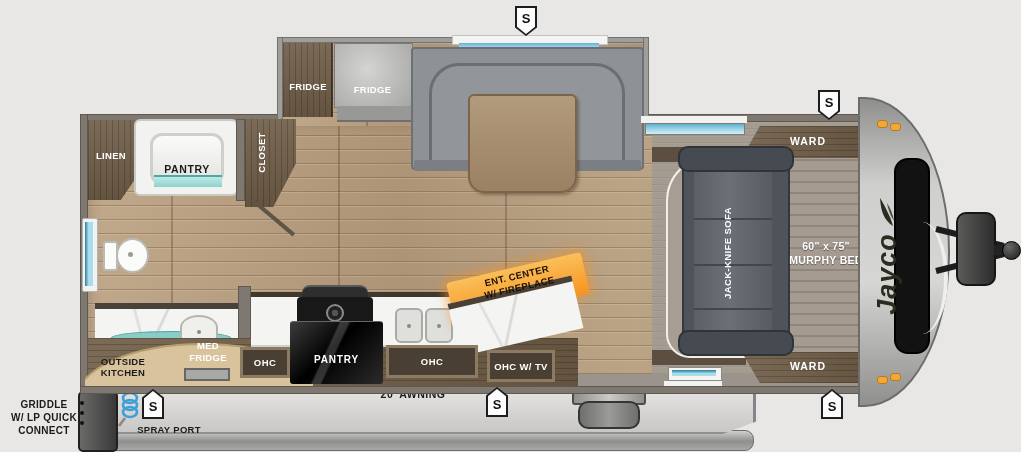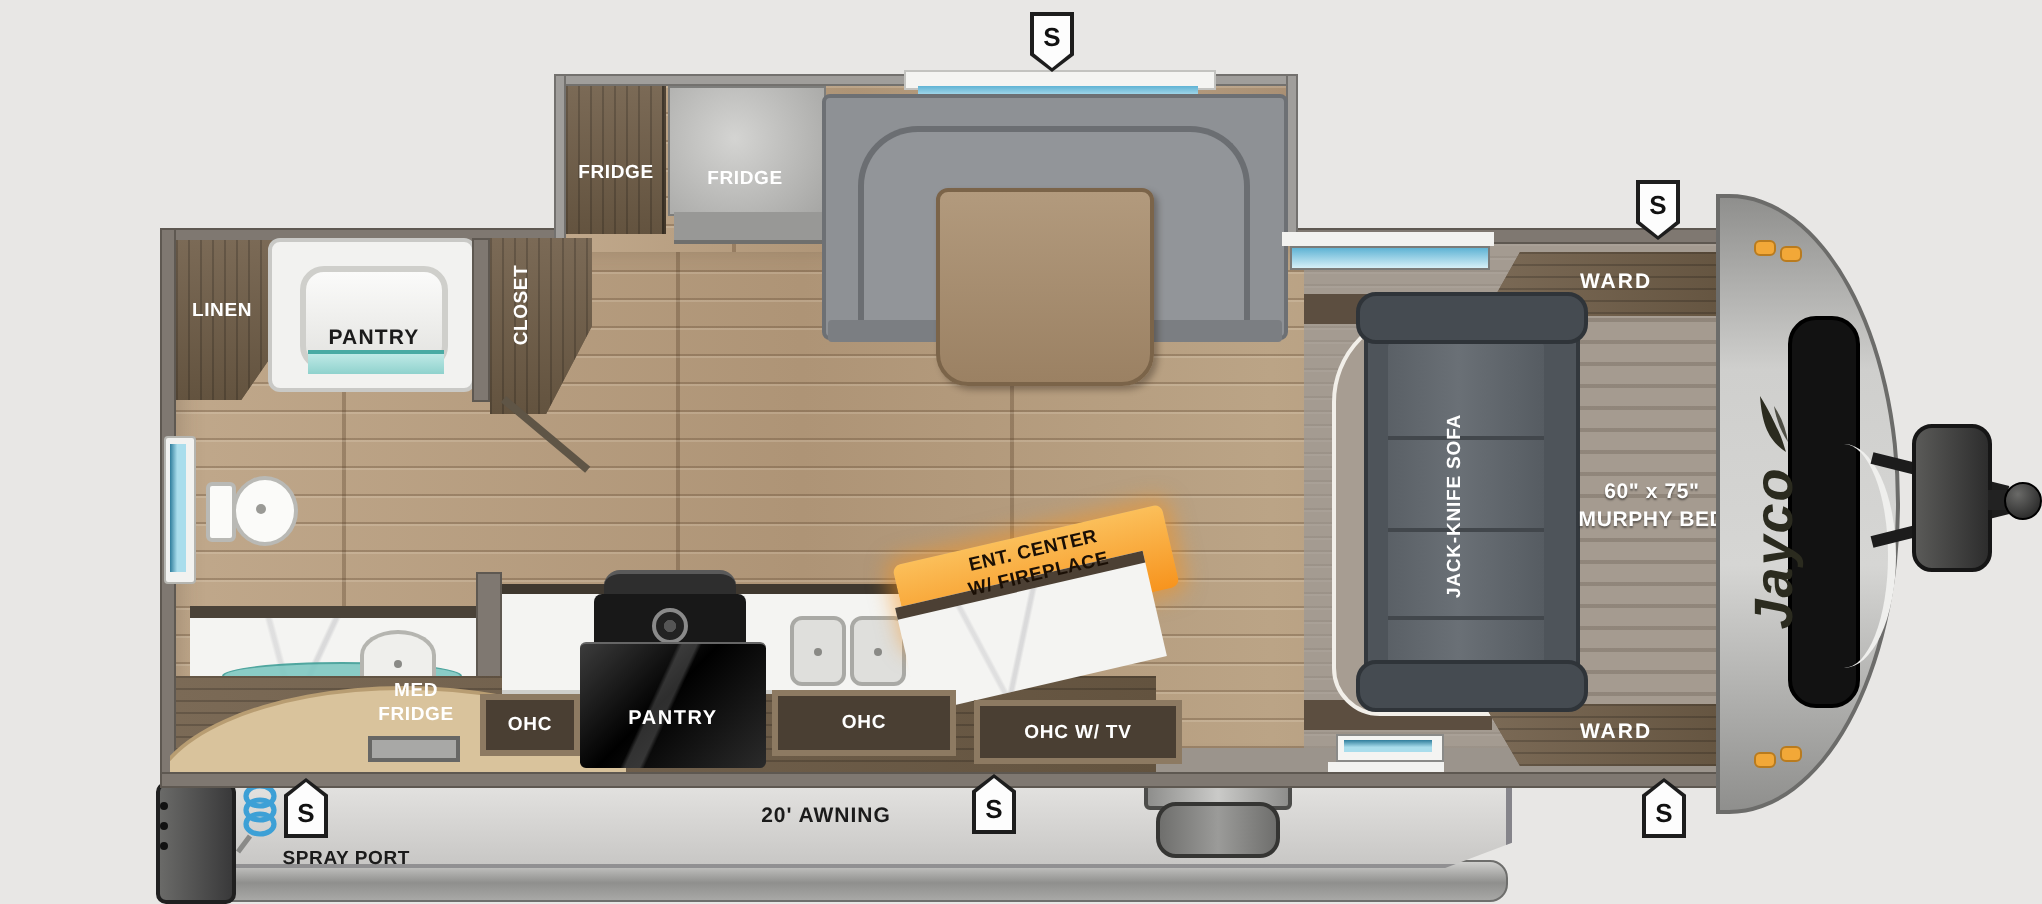--- a/index.html
+++ b/index.html
@@ -47,37 +47,42 @@
 <body>
 
 <div id="canvas">
 
   <div class="abs" style="left:84px;top:430px;width:668px;height:19px;border-radius:9px;
               background:linear-gradient(180deg,#cfcfcd,#8f8f8d 55%,#a8a8a6);border:1px solid #6e6e6c;"></div>
   <div class="abs" style="left:88px;top:392px;width:668px;height:42px;
               background:linear-gradient(180deg,#e3e2e0,#c7c6c4);
               clip-path:polygon(0 0,100% 0,100% 70%,95% 100%,1.5% 100%,0 82%);
               box-shadow:inset -3px 0 0 #85848a, inset 0 -2px 0 rgba(90,90,95,.5);"></div>
-  <div class="lbl dark" style="left:348px;top:403px;width:130px;font-size:10.5px;letter-spacing:.5px;">20' AWNING</div>
-
+  <div class="lbl dark" style="left:348px;top:389px;width:130px;font-size:10.5px;letter-spacing:.5px;">20' AWNING</div>
+
+  <div class="lbl dark" style="left:0px;top:398px;width:88px;line-height:13px;">
+    <span>GRIDDLE</span>
+    <span>W/ LP QUICK</span>
+    <span>CONNECT</span>
+  </div>
   <div class="abs" style="left:86px;top:381px;width:14px;height:13px;background:#4a4a48;border:2px solid #222;"></div>
   <div class="abs" style="left:78px;top:391px;width:36px;height:57px;border-radius:5px;
               background:linear-gradient(90deg,#6a6a68,#39393a);border:2px solid #202020;"></div>
   <div class="abs" style="left:80px;top:401px;width:6px;height:30px;">
     <div style="width:4px;height:4px;border-radius:50%;background:#121212;margin:0 0 6px 0;"></div>
     <div style="width:4px;height:4px;border-radius:50%;background:#121212;margin:0 0 6px 0;"></div>
     <div style="width:4px;height:4px;border-radius:50%;background:#121212;"></div>
   </div>
 
   <svg class="abs" style="left:116px;top:385px;" width="27" height="46" viewBox="0 0 27 46">
     <circle cx="14" cy="5" r="3.6" fill="#1e1e1e"></circle>
     <path d="M7 13 a7 5 0 1 0 14 0 a7 5 0 1 0 -14 0 M7 20 a7 5 0 1 0 14 0 a7 5 0 1 0 -14 0 M7 27 a7 5 0 1 0 14 0 a7 5 0 1 0 -14 0" stroke="#3da0d6" stroke-width="2.6" fill="none"></path>
     <path d="M9 33 L3 41" stroke="#8a8a88" stroke-width="2.6"></path>
   </svg>
-  <div class="lbl dark" style="left:133px;top:424px;width:72px;font-size:9.5px;text-align:right;">SPRAY PORT</div>
+  <div class="lbl dark" style="left:133px;top:424px;width:72px;font-size:9.5px;text-align:center;">SPRAY PORT</div>
 
   <div class="step" style="left:566px;top:360px;width:86px;height:24px;"></div>
   <div class="step" style="left:572px;top:381px;width:74px;height:24px;"></div>
   <div class="step" style="left:578px;top:401px;width:62px;height:28px;border-radius:10px;
               background:linear-gradient(90deg,#6f6f6d,#9b9b99 50%,#6f6f6d);border-color:#353533;"></div>
 
   <div class="wood abs" style="left:88px;top:122px;width:782px;height:264px;box-shadow:inset 0 0 14px rgba(60,50,40,.3);"></div>
   <div class="carpet abs" style="left:652px;top:122px;width:218px;height:264px;"></div>
   <div class="abs" style="left:576px;top:374px;width:294px;height:14px;background:#9b948c;"></div>
 
@@ -140,20 +145,24 @@
               border:1px solid #3f9e97;opacity:.9;"></div>
   <div class="abs" style="left:180px;top:315px;width:38px;height:25px;background:#efefec;border:2px solid #b5b5b0;border-bottom:none;
               border-radius:38px 38px 0 0 / 25px 25px 0 0;box-sizing:border-box;"></div>
   <div class="abs" style="left:197px;top:330px;width:4px;height:4px;border-radius:50%;background:#8a8a86;"></div>
   <div class="wall abs" style="left:238px;top:286px;width:13px;height:76px;"></div>
 
   <div class="dkwood abs" style="left:88px;top:338px;width:490px;height:48px;"></div>
   <div class="abs" style="left:85px;top:341px;width:228px;height:45px;overflow:hidden;">
     <div style="position:absolute;left:-10px;top:2px;width:250px;height:110px;border-radius:50%;
                 background:#d9c39c;border:2px solid #b89d72;"></div>
+  </div>
+  <div class="lbl dark" style="left:78px;top:356px;width:90px;font-size:9.5px;line-height:11px;">
+    <span>OUTSIDE</span>
+    <span>KITCHEN</span>
   </div>
   <div class="lbl" style="left:178px;top:340px;width:60px;font-size:9.5px;line-height:12px;">
     <span>MED</span>
     <span>FRIDGE</span>
   </div>
   <div class="abs" style="left:184px;top:368px;width:46px;height:13px;background:#a8a8a6;border:2px solid #676765;box-sizing:border-box;"></div>
 
   <div class="abs" style="left:251px;top:292px;width:229px;height:7px;background:#3f382f;"></div>
   <div class="counter abs" style="left:251px;top:297px;width:229px;height:48px;border-bottom:2px solid #cfcfcb;"></div>
 
@@ -179,21 +188,21 @@
               background:linear-gradient(180deg,#fbbf5a,#f7941e);box-shadow:0 0 10px 4px rgba(247,148,30,.5);"></div>
   <div class="counter abs" style="left:452px;top:289px;width:127px;height:54px;transform:rotate(-13deg);
               border-top:6px solid #4c4034;box-sizing:border-box;"></div>
   <div class="lbl" style="left:443px;top:270px;width:150px;transform:rotate(-13deg);font-size:9.5px;line-height:11.5px;color:#1a0f05;">
     <span>ENT. CENTER</span>
     <span>W/ FIREPLACE</span>
   </div>
 
   <div class="ohcbox" style="left:240px;top:347px;width:50px;height:31px;">OHC</div>
   <div class="ohcbox" style="left:386px;top:345px;width:92px;height:33px;">OHC</div>
-  <div class="ohcbox" style="left:487px;top:350px;width:104px;height:32px;">OHC W/ TV</div>
+  <div class="ohcbox" style="left:487px;top:350px;width:68px;height:32px;">OHC W/ TV</div>
 
   <div class="abs" style="left:652px;top:147px;width:94px;height:15px;background:#5c4e40;"></div>
   <div class="abs" style="left:652px;top:350px;width:94px;height:15px;background:#5c4e40;"></div>
   <div class="abs" style="left:666px;top:155px;width:202px;height:203px;border:2px solid #f2efe9;
               border-radius:46px 12px 12px 24px;box-sizing:border-box;background:#a79d92;"></div>
   <div class="slats abs" style="left:788px;top:159px;width:76px;height:195px;background-color:#a59b90;"></div>
 
   <div class="dkwood abs" style="left:742px;top:126px;width:130px;height:32px;clip-path:polygon(18px 0,100% 0,100% 100%,0 100%);"></div>
   <div class="lbl" style="left:756px;top:136px;width:104px;font-size:10.5px;letter-spacing:1px;">WARD</div>
   <div class="dkwood abs" style="left:742px;top:352px;width:130px;height:31px;clip-path:polygon(0 0,100% 0,100% 100%,18px 100%);"></div>

